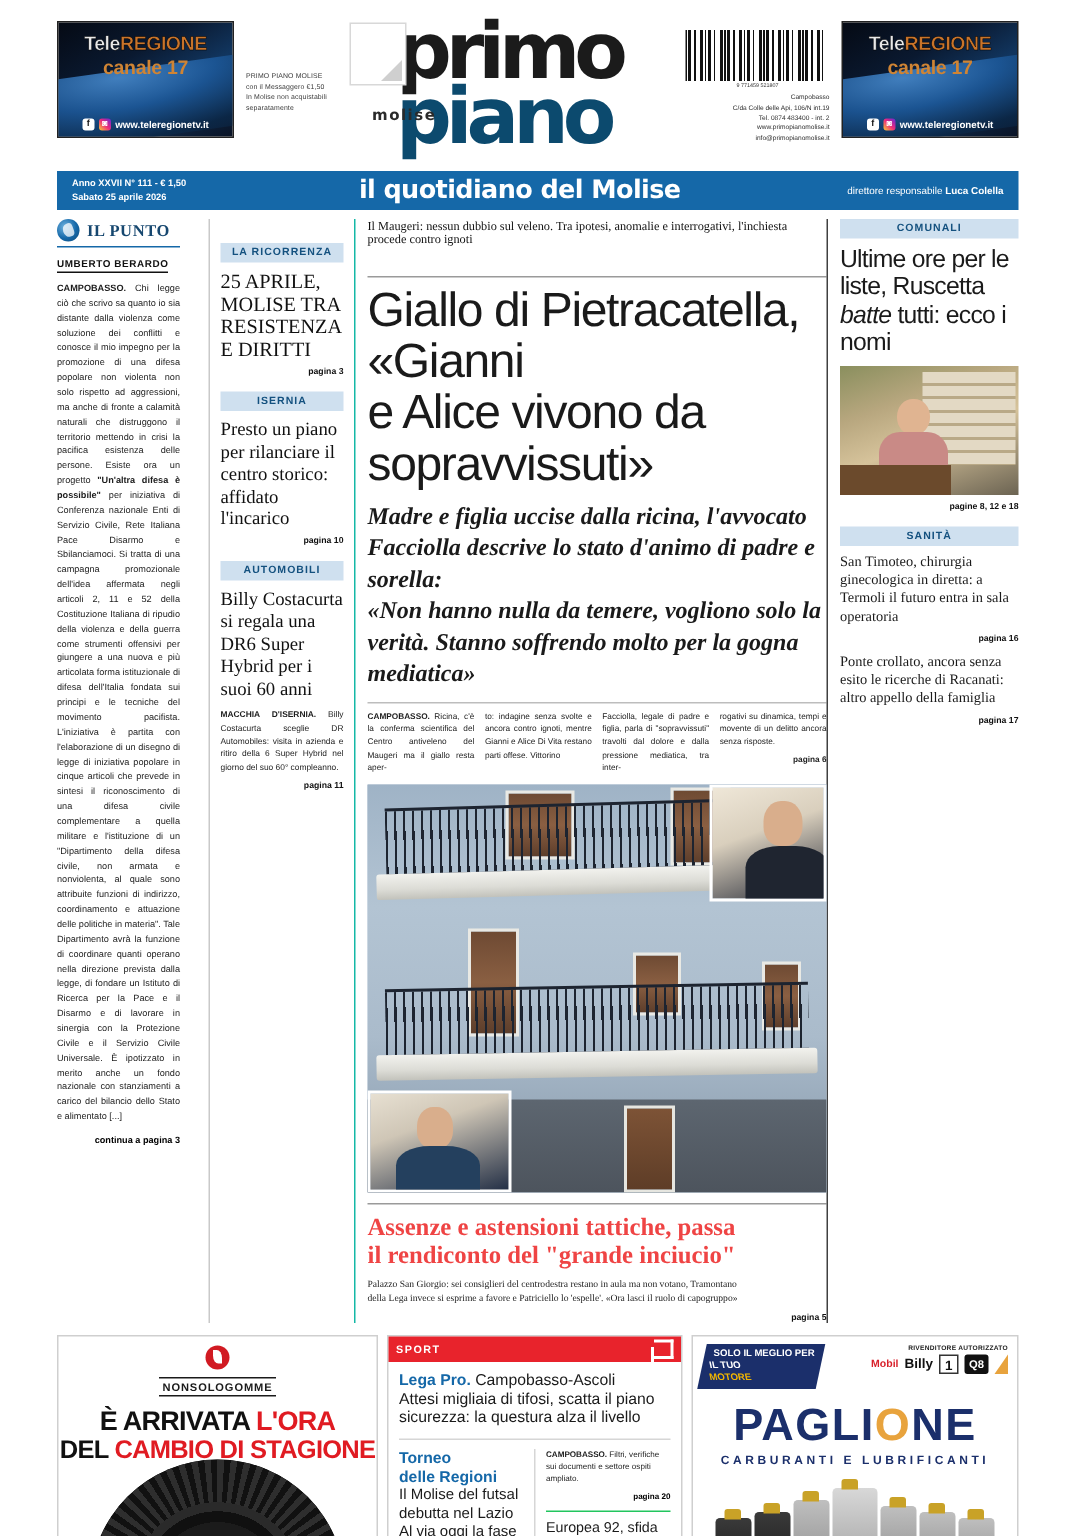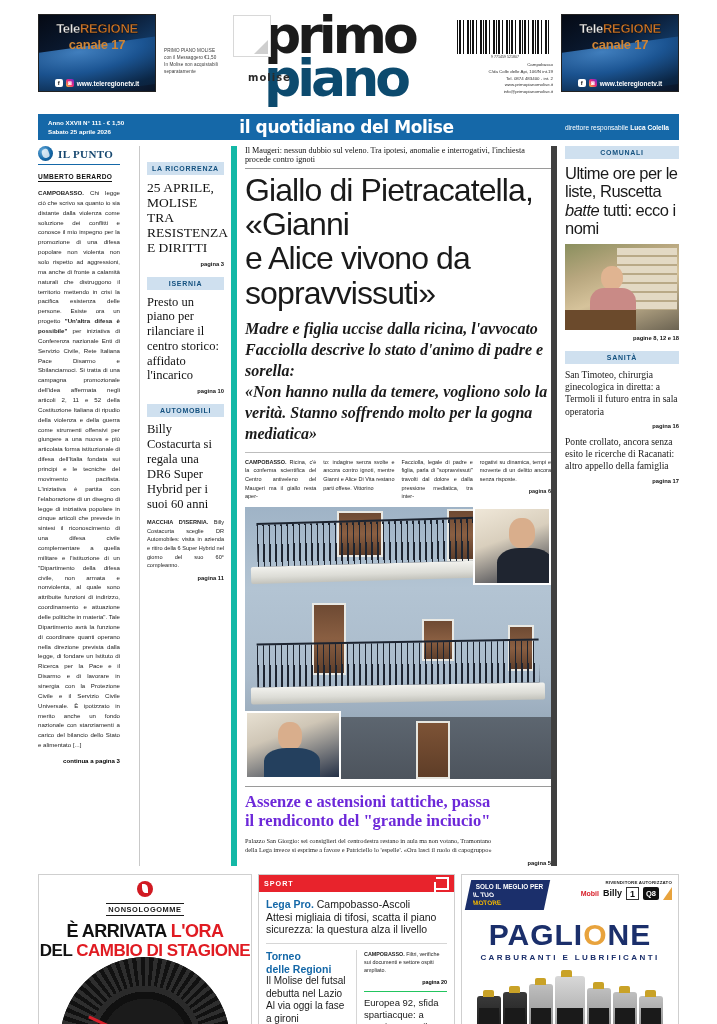--- a/index.html
+++ b/index.html
@@ -143,21 +143,21 @@
   .h-serif-15 { font-size: 12.5px; line-height: 1.18; }
   .h-serif-13 { font-size: 12.5px; line-height: 1.2; }
   .pageref { font-size: 5.8px; font-weight: 700; text-align: right; margin-top: 5px; color: #111; }
   .smallbody { font-size: 5.6px; line-height: 1.55; text-align: justify; color: #1c1c1c; }
   .smallbody b { font-weight: 700; }
 
   
   .main-col { flex: 1; padding-left: 8px; }
   .kicker {
     font-family: "Liberation Serif", serif; font-size: 8.2px; color: #111;
-    border-bottom: 1px solid #9a9a9a; padding-bottom: 4px; margin-bottom: 4px;
+    border-bottom: 1px solid #9a9a9a; padding-bottom: 20px; margin-bottom: 4px;
   }
   .main-head {
     font-family: "Liberation Sans", sans-serif; font-weight: 400;
     font-size: 32px; line-height: 1.07; color: #1a1a1a; letter-spacing: -.9px;
     margin-bottom: 8px;
   }
   .main-sub {
     font-family: "Liberation Serif", serif; font-style: italic; font-weight: 700;
     font-size: 16px; line-height: 1.32; color: #1a1a1a; margin-bottom: 7px;
   }
@@ -207,29 +207,29 @@
   }
   .inset-tr { right: 0; top: 0; width: 78px; height: 78px;
       background: linear-gradient(160deg,#efe7d8 0%,#d9cfbd 40%,#2a2e3a 100%); }
   .inset-bl { left: 0; bottom: 0; width: 96px; height: 68px;
       background: linear-gradient(160deg,#e7e0d2 0%,#cfc6b6 35%,#243046 100%); }
   .face { position: absolute; border-radius: 45% 45% 42% 42%; background: #d9ae8c; }
   .suit { position: absolute; border-radius: 40% 40% 0 0; background: #1f2530; }
 
   .story2-head {
     font-family: "Liberation Serif", serif; font-weight: 700; font-size: 16.5px;
-    line-height: 1.14; color: #6d28d9; margin-top: 7px; border-top: 1px solid #9a9a9a; padding-top: 6px;
+    line-height: 1.14; color: #ef4444; margin-top: 7px; border-top: 1px solid #9a9a9a; padding-top: 6px;
   }
   .story2-sub {
     font-family: "Liberation Serif", serif; font-size: 6.4px; line-height: 1.5;
     color: #1c1c1c; margin-top: 5px;
   }
 
   
-  .rcol { width: 128px; padding-left: 8px; border-left: 6px solid #404040; }
+  .rcol { width: 128px; padding-left: 8px; border-left: 1px solid #404040; }
   .rhead {
     font-family: "Liberation Sans", sans-serif; font-size: 16.5px;
     line-height: 1.12; color: #1a1a1a; letter-spacing: -.5px;
   }
   .rhead i { font-style: italic; }
   .rphoto {
     width: 100%; height: 86px; margin-top: 6px;
     background: linear-gradient(160deg,#8a8f5e 0%, #b8a77f 30%, #d6c39b 55%, #6b6352 100%);
     position: relative; overflow: hidden;
   }
@@ -401,21 +401,21 @@
         <span class="ilpunto-icon"></span>
         <span class="ilpunto-label">IL PUNTO</span>
       </div>
       <div class="edit-author">UMBERTO BERARDO</div>
       <div class="edit-body">
         <b>CAMPOBASSO.</b><span> Chi legge ciò che scrivo sa quanto io sia distante dalla violenza come soluzione dei conflitti e conosce il mio impegno per la promozione di una difesa popolare non violenta non solo rispetto ad aggressioni, ma anche di fronte a calamità naturali che distruggono il territorio mettendo in crisi la pacifica esistenza delle persone. Esiste ora un progetto </span><b>"Un'altra difesa è possibile"</b><span> per iniziativa di Conferenza nazionale Enti di Servizio Civile, Rete Italiana Pace Disarmo e Sbilanciamoci. Si tratta di una campagna promozionale dell'idea affermata negli articoli 2, 11 e 52 della Costituzione Italiana di ripudio della violenza e della guerra come strumenti offensivi per giungere a una nuova e più articolata forma istituzionale di difesa dell'Italia fondata sui principi e le tecniche del movimento pacifista. L'iniziativa è partita con l'elaborazione di un disegno di legge di iniziativa popolare in cinque articoli che prevede in sintesi il riconoscimento di una difesa civile complementare a quella militare e l'istituzione di un "Dipartimento della difesa civile, non armata e nonviolenta, al quale sono attribuite funzioni di indirizzo, coordinamento e attuazione delle politiche in materia". Tale Dipartimento avrà la funzione di coordinare quanti operano nella direzione prevista dalla legge, di fondare un Istituto di Ricerca per la Pace e il Disarmo e di lavorare in sinergia con la Protezione Civile e il Servizio Civile Universale. È ipotizzato in merito anche un fondo nazionale con stanziamenti a carico del bilancio dello Stato e alimentato [...]</span>
       </div>
       <div class="cont">continua a pagina  3</div>
     </div>
 
-    <div class="mid-col2" style="padding:16px 7px; border-right:6px solid #14b8a6;">
+    <div class="mid-col2" style="padding:16px 7px; border-right:1px solid #14b8a6;">
 
       <div>
         <div class="chip">LA RICORRENZA</div>
         <div class="serif-head h-ricorrenza">25 APRILE, MOLISE TRA RESISTENZA E DIRITTI</div>
         <div class="pageref">pagina  3</div>
       </div>
 
       <div style="margin-top:10px">
         <div class="chip">ISERNIA</div>
         <div class="serif-head h-serif-15">Presto un piano per rilanciare il centro storico: affidato l'incarico</div>

